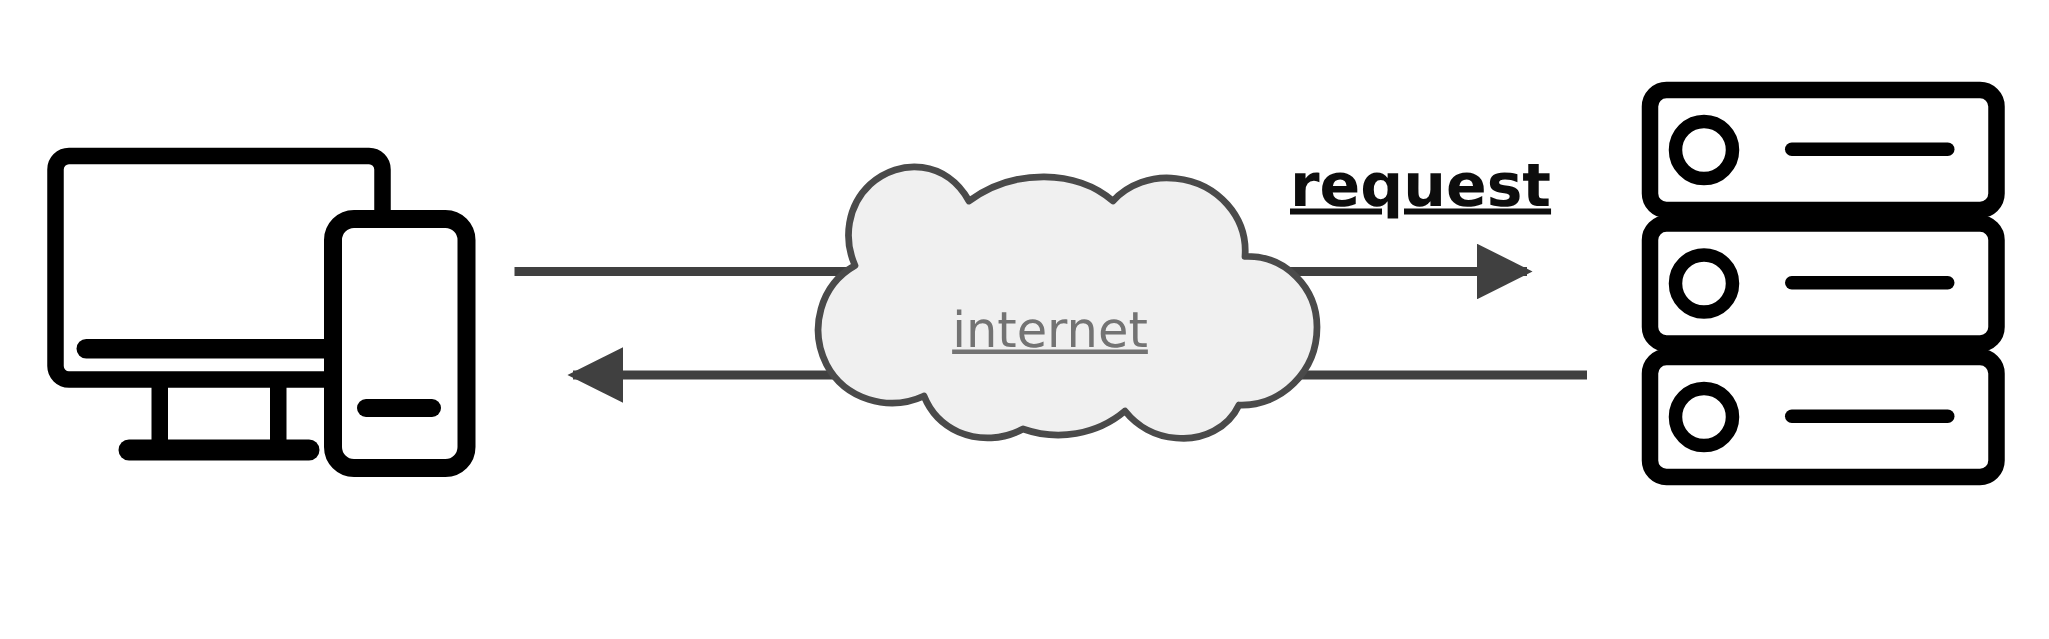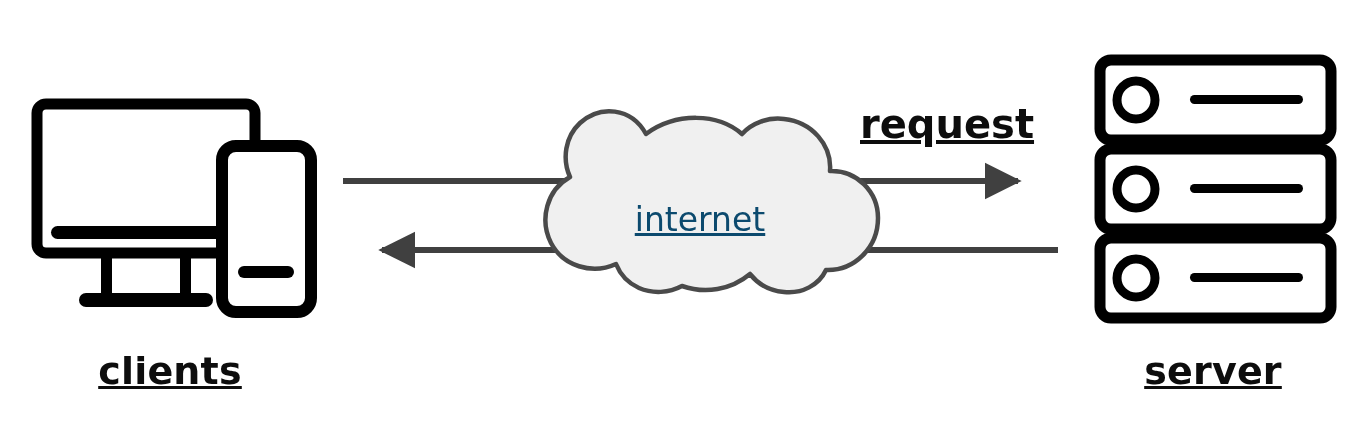--- a/index.html
+++ b/index.html
@@ -33,21 +33,21 @@
     white-space: nowrap;
     line-height: 1;
     text-decoration: underline;
   }
   .lbl-bold {
     font-weight: bold;
     color: #0d0d0d;
   }
   .lbl-regular {
     font-weight: normal;
-    color: #0c4a6e;
+    color: #737373;
   }
   #label-clients {
     left: 0px;
     top: 352px;
     width: 340px;
     text-align: center;
     font-size: 38px;
     letter-spacing: 0.2px;
   }
   #label-server {
@@ -146,22 +146,20 @@
       <circle cx="1136" cy="189" r="19" fill="#ffffff" stroke="#000000" stroke-width="9"></circle>
       <rect x="1190" y="184" width="113" height="9" rx="4.5" ry="4.5" fill="#000000"></rect>
 
       <rect x="1100" y="238" width="231" height="80" rx="11" ry="11" fill="#ffffff" stroke="#000000" stroke-width="11"></rect>
       <circle cx="1136" cy="278" r="19" fill="#ffffff" stroke="#000000" stroke-width="9"></circle>
       <rect x="1190" y="273" width="113" height="9" rx="4.5" ry="4.5" fill="#000000"></rect>
     </g>
 
   </svg>
 
-  <div class="lbl lbl-bold" id="label-clients">clients</div>
 
-  <div class="lbl lbl-bold" id="label-server">server</div>
 
   <div class="lbl lbl-bold" id="label-request">request</div>
 
 
   <div class="lbl lbl-regular" id="label-internet">internet</div>
 
 </div>
 
 </body></html>

